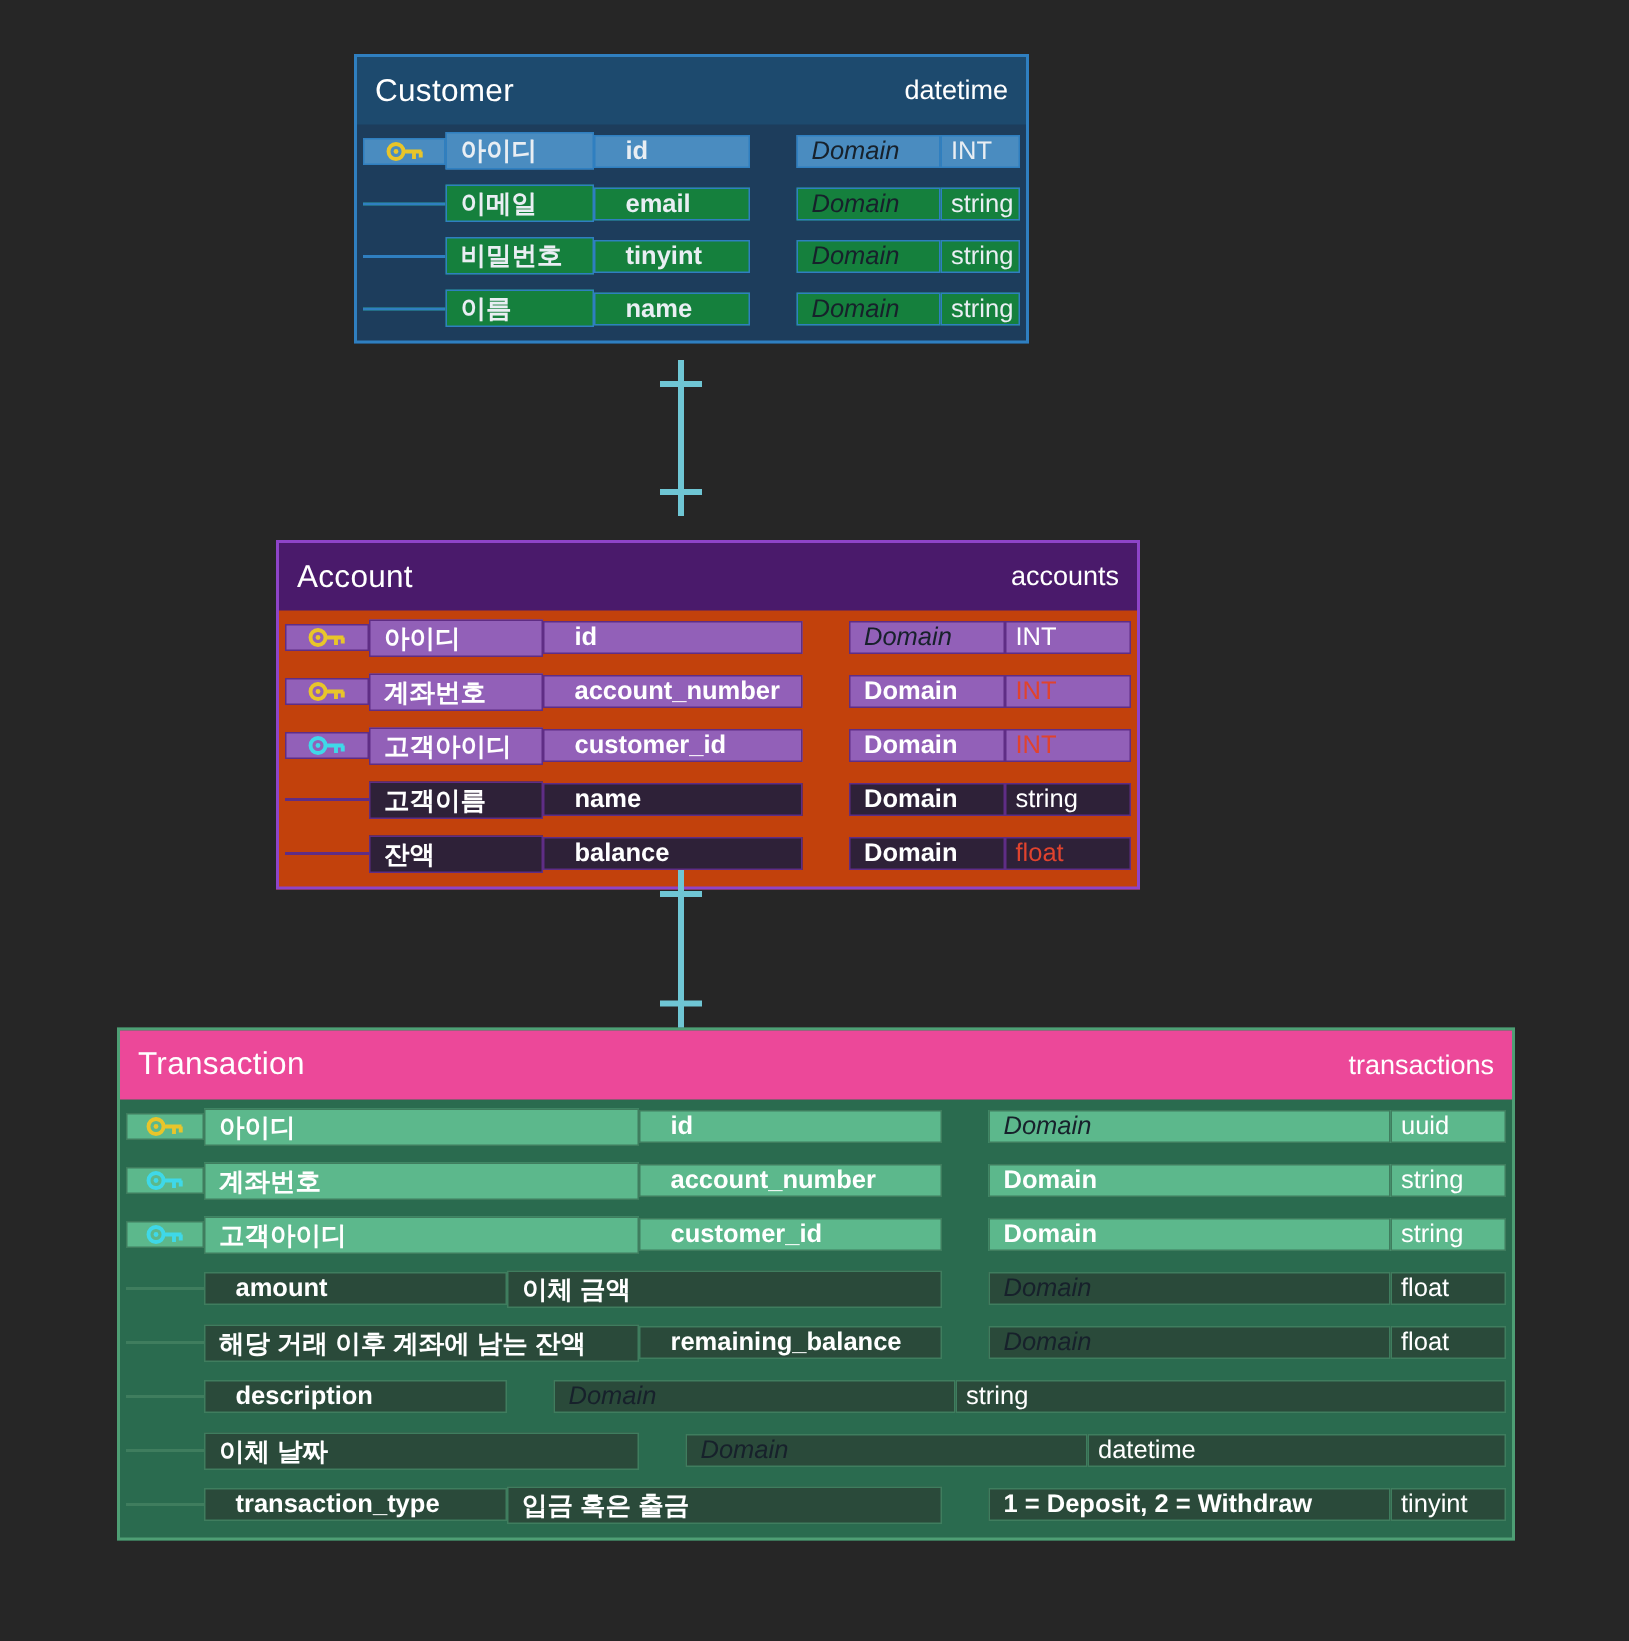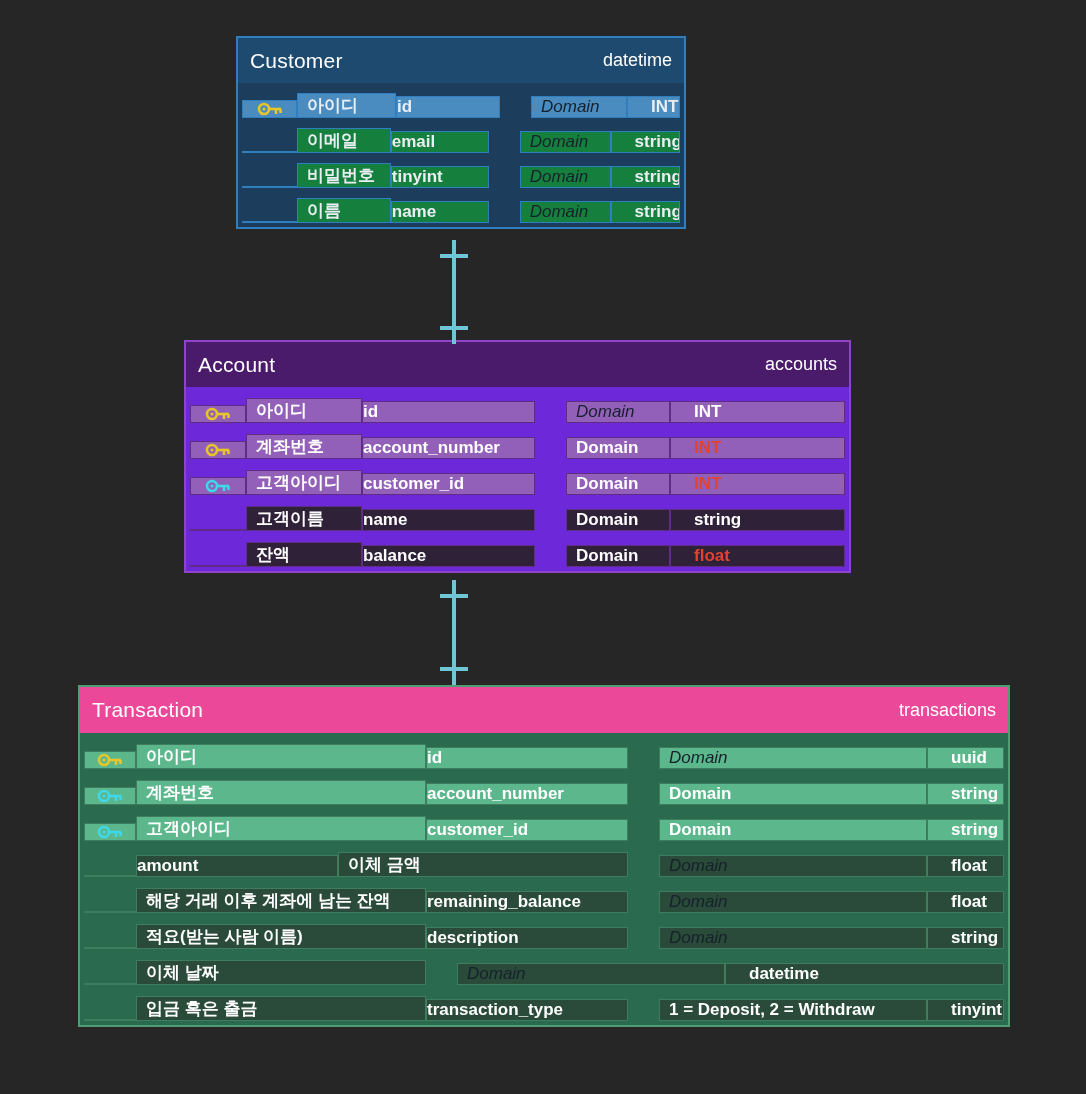--- a/index.html
+++ b/index.html
@@ -41,39 +41,39 @@
     font-size: 18px;
     font-weight: 400;
     white-space: nowrap;
   }
   .entity-body {
     box-sizing: border-box;
   }
   .erow {
     display: flex;
     box-sizing: border-box;
-    align-items: flex-end;
+    align-items: center;
   }
   .ecell {
     box-sizing: border-box;
     display: flex;
     align-items: center;
     white-space: nowrap;
     overflow: hidden;
     border-style: solid;
     border-width: 1px;
   }
   .c-key {
     justify-content: center;
     flex: none;
   }
   .c-logical  { padding-left: 9px; font-weight: 700; }
-  .c-physical { padding-left: 0; font-weight: 700; }
+  .c-physical { padding-left: 20px; font-weight: 700; }
   .c-domain   { padding-left: 9px; margin-left: 31px; }
-  .c-type     { padding-left: 23px; font-weight: 700; }
+  .c-type     { padding-left: 6px; font-weight: 400; }
 
   .domain-placeholder {
     font-style: italic;
     font-weight: 400;
   }
   .domain-value {
     font-style: normal;
     font-weight: 700;
   }
   .type-alt {  }
@@ -121,23 +121,23 @@
   #tbl-customer .erow.hl .ecell { background: #4a8cc0; }
   #tbl-customer .c-key      { width: 55px; }
   #tbl-customer .c-logical  { width: 99px; }
   #tbl-customer .c-physical { width: 104px; }
   #tbl-customer .c-domain   { width: 96px; }
   #tbl-customer .c-type     { flex: 1 1 auto; }
   #tbl-customer .domain-placeholder { color: #17212b; }
 
   
   #tbl-account {
-    left: 184px; top: 340px; width: 667px;
+    left: 184px; top: 360px; width: 576px;
     border-color: #8e44c8;
-    background: #6d28d9;
+    background: #c2410c;
   }
   #tbl-account .entity-header { height: 45px; background: #4a1a6b; }
   #tbl-account .entity-body { padding: 0 4px 4px 4px; }
   #tbl-account .erow { height: 36px; }
   #tbl-account .ecell {
     border-color: #5f2d85;
     background: #2e2138;
     color: #ffffff;
     font-size: 17px;
   }
@@ -397,39 +397,38 @@
         <div class="ecell c-key"></div>
         <div class="ecell c-logical">해당 거래 이후 계좌에 남는 잔액</div>
         <div class="ecell c-physical">remaining_balance</div>
         <div class="ecell c-domain">
           <span class="domain-placeholder">Domain</span>
         </div>
         <div class="ecell c-type">float</div>
       </div>
       <div class="erow">
         <div class="ecell c-key"></div>
-        <div class="ecell c-logical">적요(받는 사람 이름)</div>
         <div class="ecell c-physical">description</div>
         <div class="ecell c-domain">
           <span class="domain-placeholder">Domain</span>
         </div>
         <div class="ecell c-type">string</div>
       </div>
       <div class="erow">
         <div class="ecell c-key"></div>
         <div class="ecell c-logical">이체 날짜</div>
         <div class="ecell c-domain">
           <span class="domain-placeholder">Domain</span>
         </div>
         <div class="ecell c-type">datetime</div>
       </div>
       <div class="erow">
         <div class="ecell c-key"></div>
+        <div class="ecell c-physical">transaction_type</div>
         <div class="ecell c-logical">입금 혹은 출금</div>
-        <div class="ecell c-physical">transaction_type</div>
         <div class="ecell c-domain">
           <span class="domain-value">1 = Deposit, 2 = Withdraw</span>
         </div>
         <div class="ecell c-type">tinyint</div>
       </div>
     </div>
 </div>
 
 <div class="connector" id="conn-customer-account">
   <div class="conn-line"></div>

